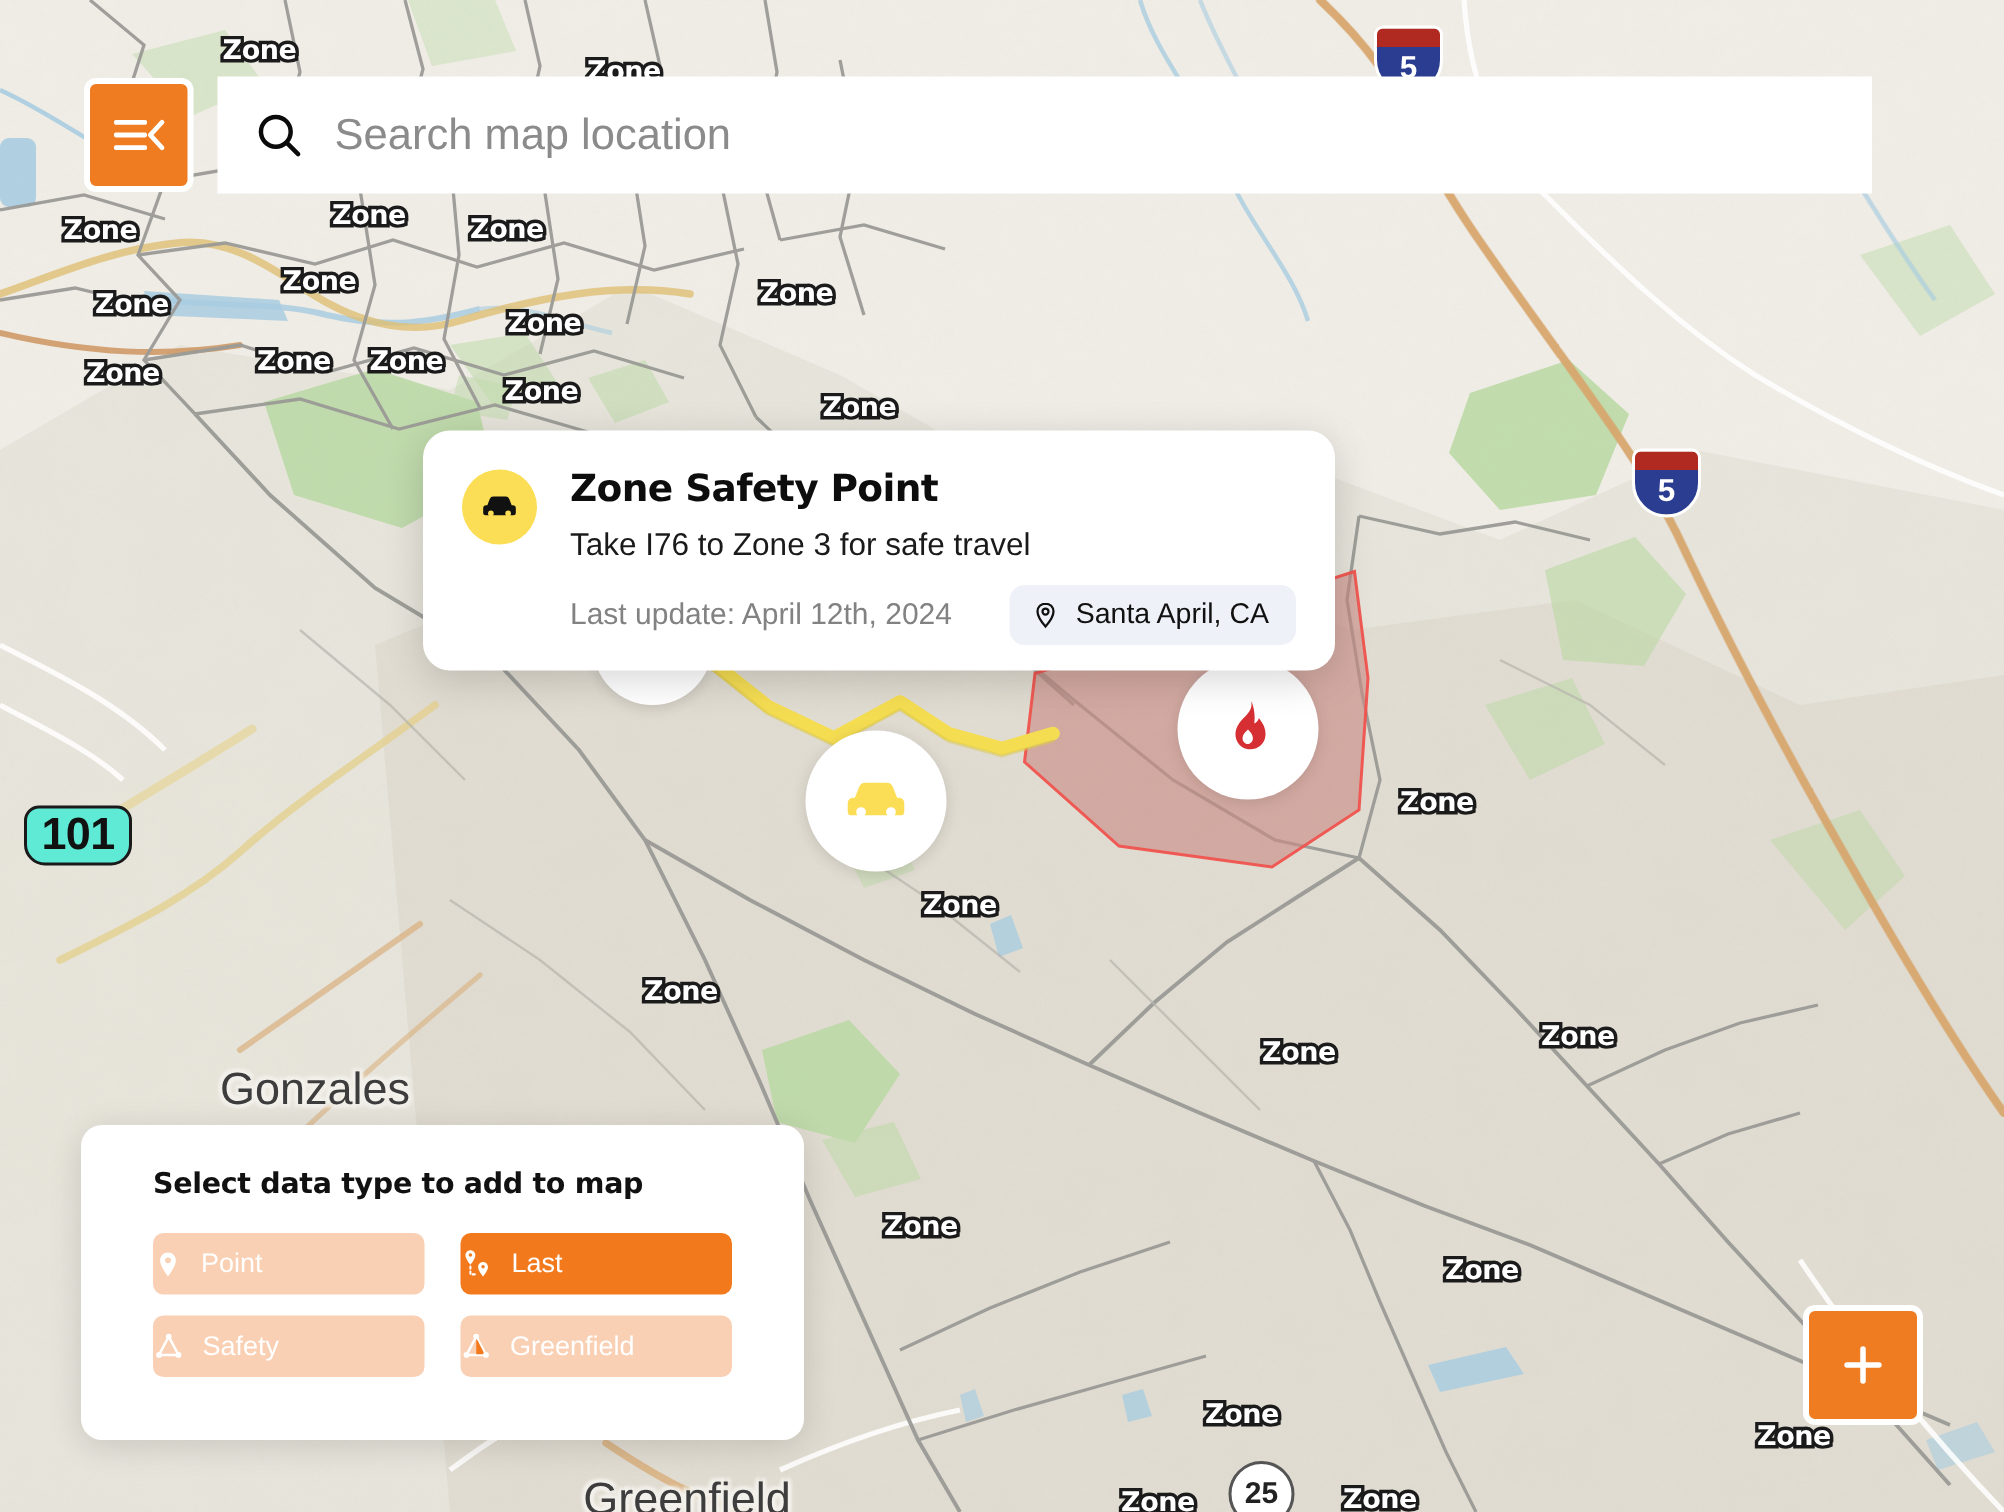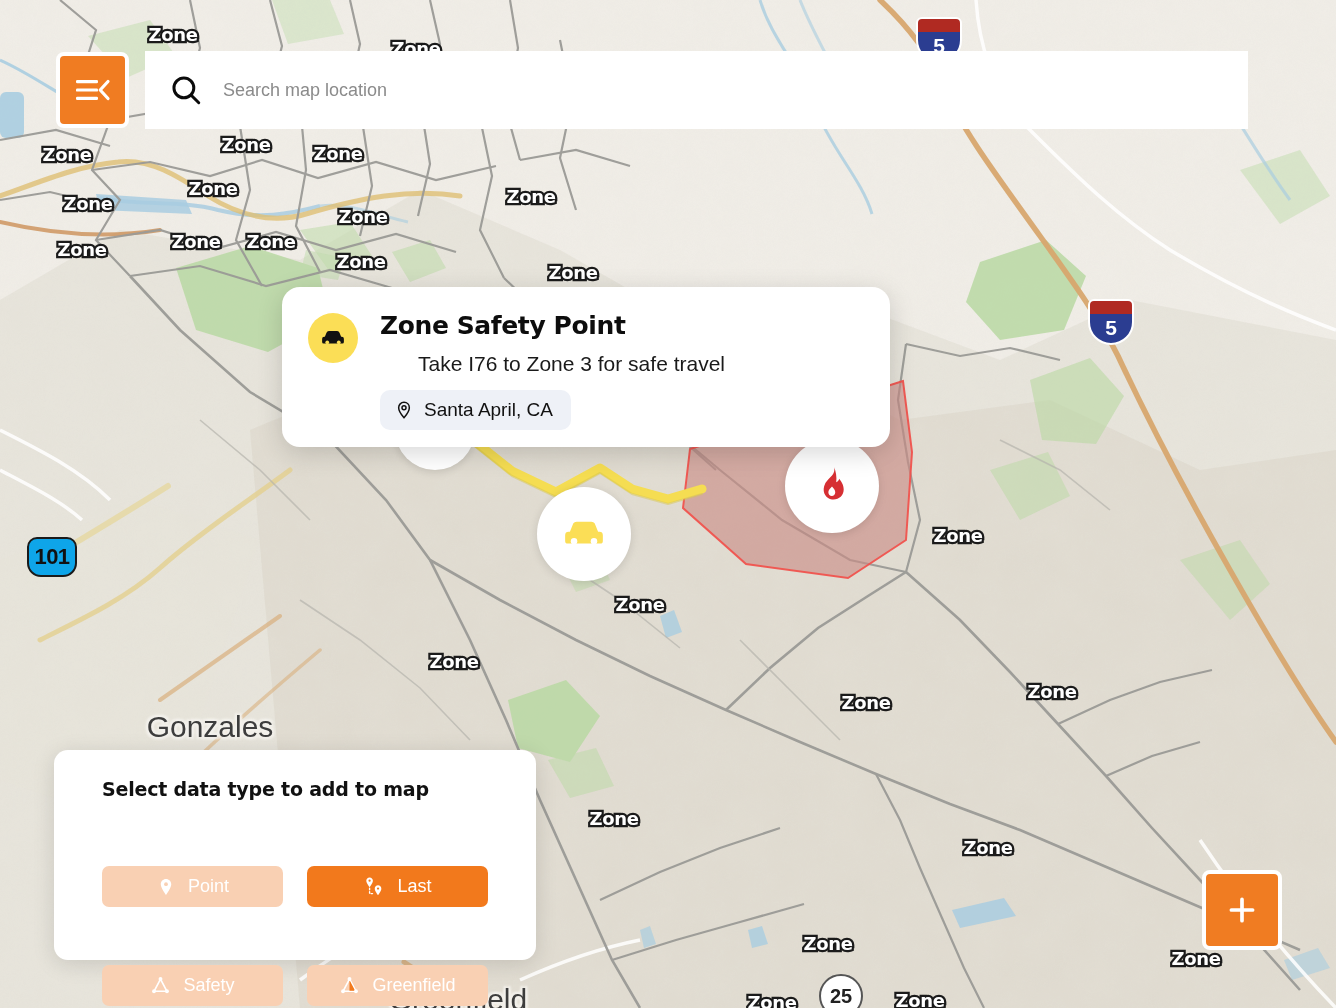--- a/index.html
+++ b/index.html
@@ -45,27 +45,27 @@
     text-shadow:
       -2px -2px 2px #f3f1ec, 2px -2px 2px #f3f1ec,
       -2px  2px 2px #f3f1ec, 2px  2px 2px #f3f1ec,
        0px  0px 4px #f3f1ec;
     pointer-events: none;
   }
 
   
   .shield { position: absolute; transform: translate(-50%,-50%); pointer-events: none; }
   .shield-us {
-    width: 50px; height: 40px;
-    background: #0ea5e9;
+    width: 72px; height: 40px;
+    background: #5eead4;
     border: 2.5px solid #1a1a1a;
     border-radius: 10px 10px 14px 14px;
     display: flex; align-items: center; justify-content: center;
     font-family: "Liberation Sans", sans-serif;
-    font-weight: bold; font-size: 22px; color: #111;
+    font-weight: bold; font-size: 30px; color: #111;
     letter-spacing: -0.5px;
   }
   .shield-i {
     width: 46px; height: 46px;
     display: flex; align-items: flex-end; justify-content: center;
     padding-bottom: 3px;
     background: linear-gradient(#b02a22 0 30%, #2b3d91 30% 100%);
     border: 2px solid #fff;
     border-radius: 6px 6px 50% 50%;
     font-family: "Liberation Sans", sans-serif;
@@ -100,21 +100,21 @@
     cursor: pointer;
   }
   .search-bar {
     position: absolute; left: 145px; top: 51px;
     width: 1103px; height: 78px;
     background: #ffffff;
     display: flex; align-items: center;
     padding-left: 24px; gap: 20px;
   }
   .search-placeholder {
-    font-size: 18px; color: #8b8b8b;
+    font-size: 29px; color: #8b8b8b;
     font-family: "Liberation Sans", sans-serif;
   }
 
   
   .info-card {
     position: absolute; left: 282px; top: 287px;
     width: 608px; height: 160px;
     background: #ffffff;
     border-radius: 18px;
     box-shadow: 0 6px 26px rgba(0,0,0,.16);
@@ -128,21 +128,21 @@
     flex-shrink: 0;
   }
   .card-body { flex: 1; min-width: 0; }
   .card-title {
     font-family: "DejaVu Sans", sans-serif;
     font-weight: bold; font-size: 25px; color: #0d0d0d;
     letter-spacing: -0.4px; line-height: 1.05;
   }
   .card-sub {
     margin-top: 13px;
-    font-size: 21px; color: #1a1a1a; margin-left: 38px;
+    font-size: 21px; color: #1a1a1a;
   }
   .card-foot {
     margin-top: 14px;
     display: flex; align-items: center; justify-content: space-between;
   }
   .card-meta { font-size: 20px; color: #828282; }
   .loc-chip {
     display: inline-flex; align-items: center; gap: 10px;
     background: #eef1f7;
     border-radius: 10px;
@@ -167,26 +167,25 @@
   }
   .dt-grid {
     margin-top: 22px;
     display: grid;
     grid-template-columns: 1fr 1fr;
     gap: 14px 24px;
   }
   .dt-btn {
     height: 41px;
     border: none; border-radius: 7px;
-    display: flex; align-items: center; justify-content: center; gap: 12px;
+    display: flex; align-items: center; gap: 12px;
     font-family: "Liberation Sans", sans-serif;
     font-size: 18px; color: #ffffff;
     cursor: pointer;
     background: #f9d0b3;
-    margin-top: 44px;
   }
   .dt-btn.active { background: #f2791c; }
 
   
   .add-btn {
     position: absolute; left: 1202px; top: 870px;
     width: 80px; height: 80px;
     background: #f07c22;
     border: 4px solid #ffffff;
     border-radius: 8px;
@@ -427,20 +426,21 @@
       <svg width="30" height="30" viewBox="0 0 24 24">
         <path fill="#111111" d="M5.5 11 6.8 7.7A2 2 0 0 1 8.7 6.4h6.6a2 2 0 0 1 1.9 1.3L18.5 11h.6a1.6 1.6 0 0 1 1.6 1.6v2.6a1.2 1.2 0 0 1-1.2 1.2H4.5a1.2 1.2 0 0 1-1.2-1.2v-2.6A1.6 1.6 0 0 1 4.9 11Z"></path>
         <circle cx="7.4" cy="15.4" r="1.5" fill="#fbde56"></circle>
         <circle cx="16.6" cy="15.4" r="1.5" fill="#fbde56"></circle>
       </svg>
     </div>
     <div class="card-body">
       <div class="card-title">Zone Safety Point</div>
       <div class="card-sub">Take I76 to Zone 3 for safe travel</div>
       <div class="card-foot">
+        <span class="card-meta">Last update: April 12th, 2024</span>
         <span class="loc-chip">
           <svg width="20" height="20" viewBox="0 0 24 24">
             <path d="M12 2.8c-3.6 0-6.4 2.8-6.4 6.4 0 4.7 6.4 12 6.4 12s6.4-7.3 6.4-12c0-3.6-2.8-6.4-6.4-6.4Z" fill="none" stroke="#111" stroke-width="1.8"></path>
             <circle cx="12" cy="9.2" r="2.4" fill="none" stroke="#111" stroke-width="1.8"></circle>
           </svg>
           <span>Santa April, CA</span>
         </span>
       </div>
     </div>
   </div>

